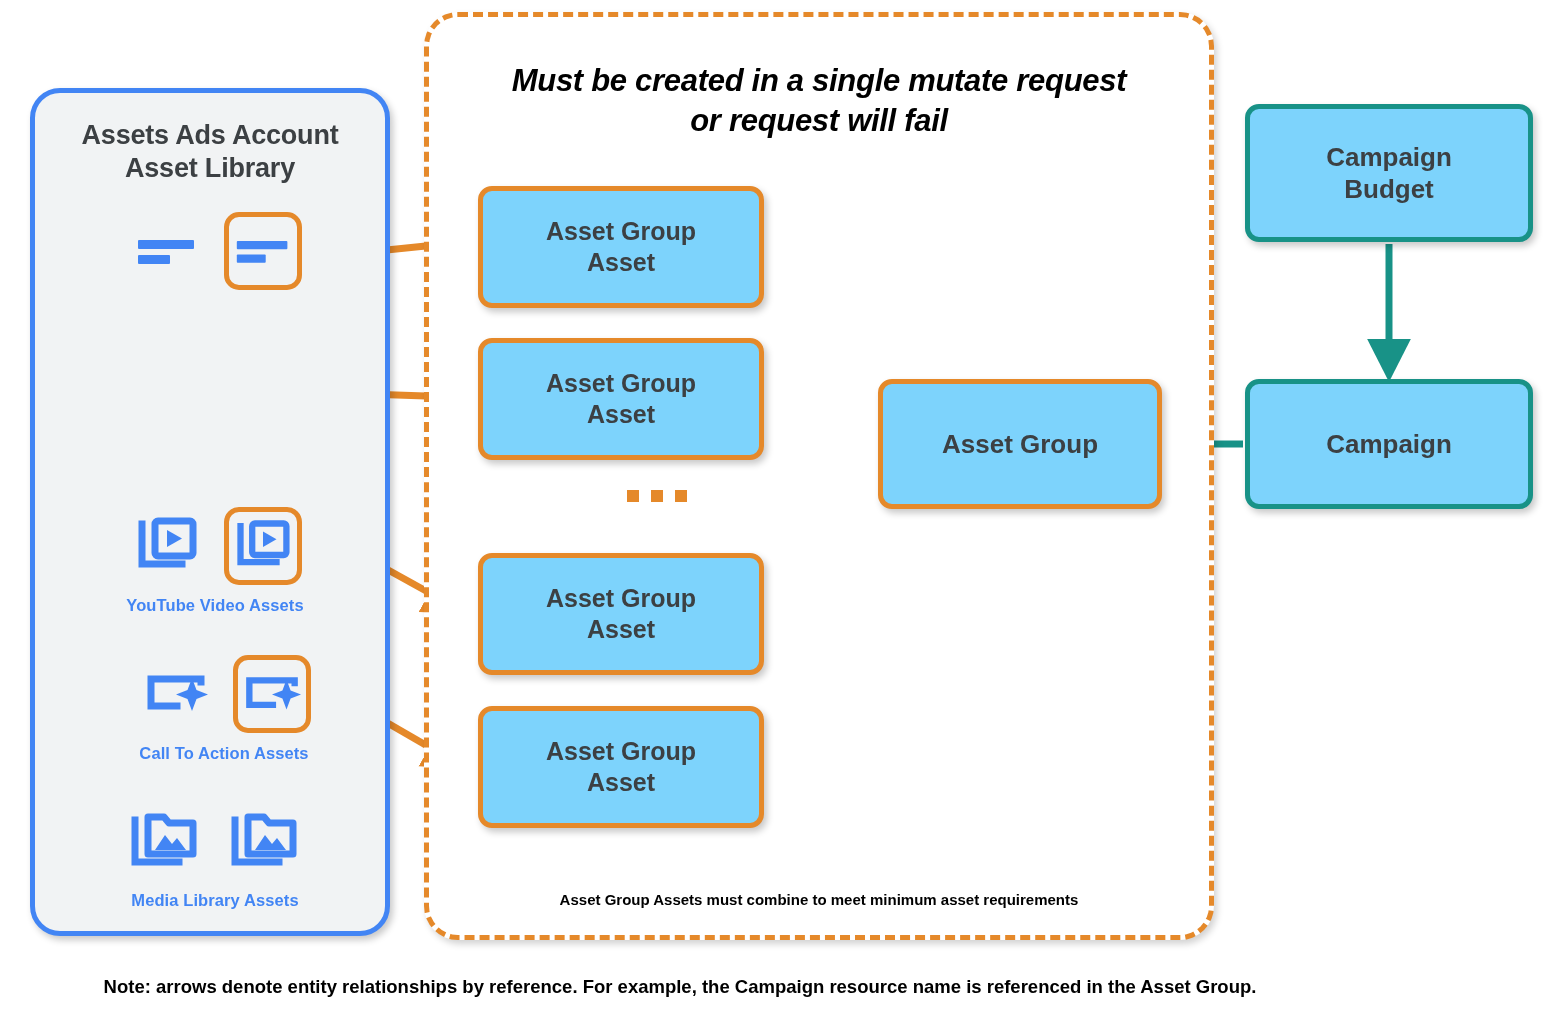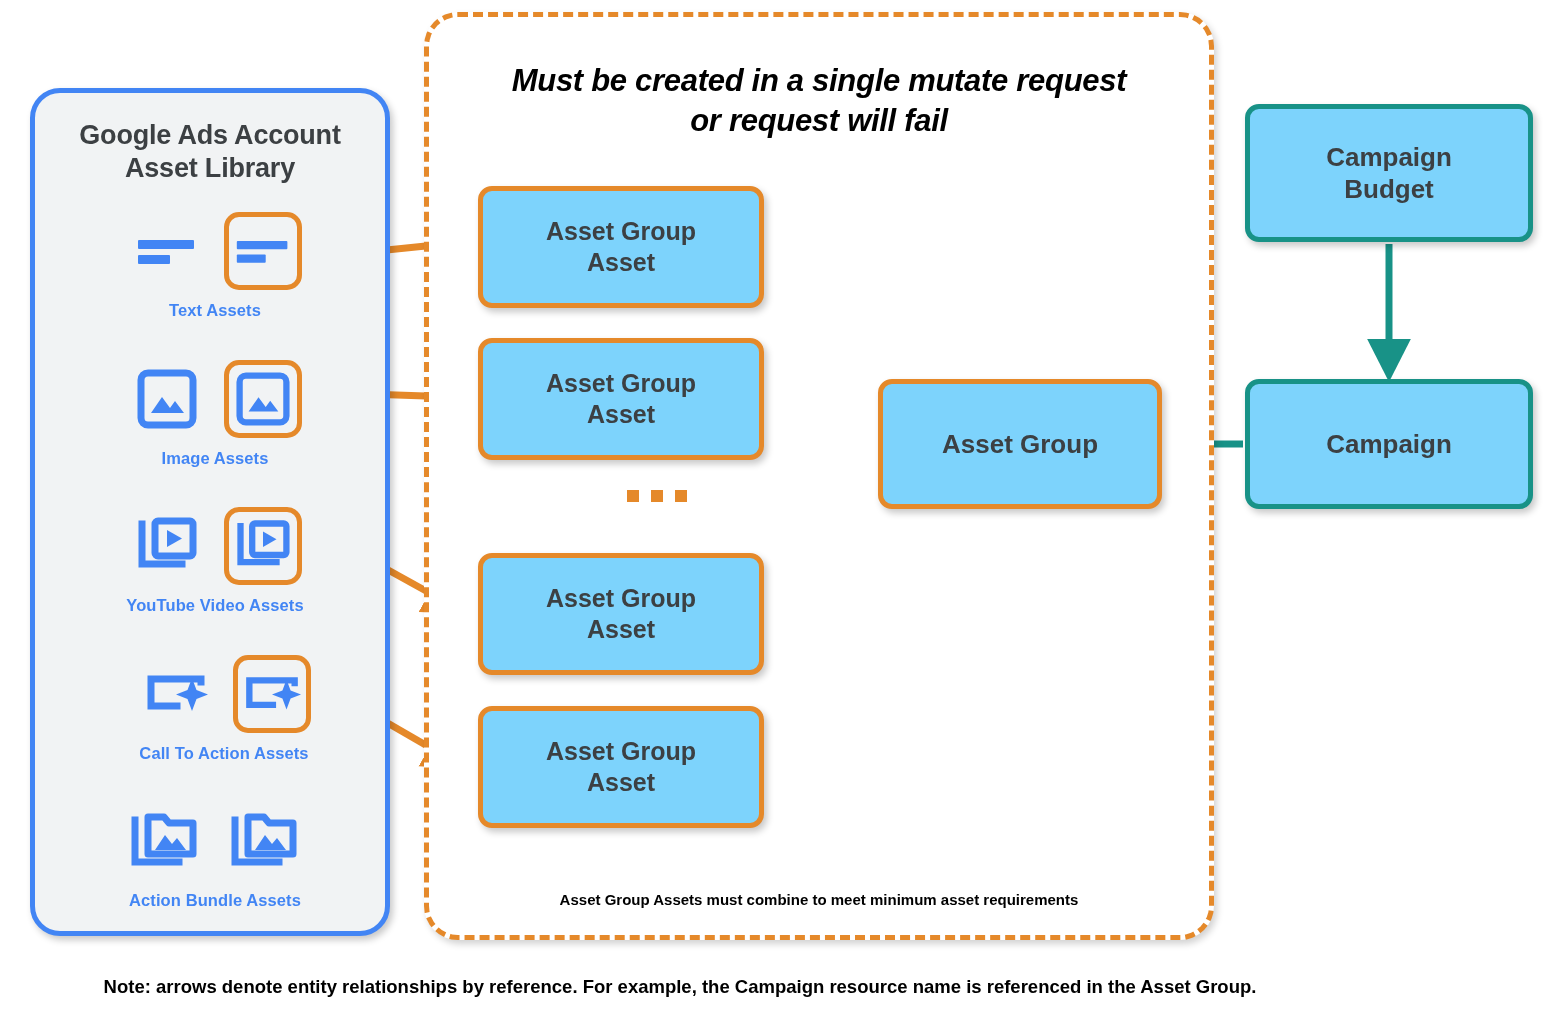--- a/index.html
+++ b/index.html
@@ -222,58 +222,40 @@
       <path d="M880 444 L790 592"></path>
       <path d="M880 444 L787 742"></path>
     </g>
 
     <path d="M1389 244 L1389 368" stroke="#189287" stroke-width="7" fill="none" marker-end="url(#arrow-teal)"></path>
 
     <path d="M1243 444 L1175 444" stroke="#189287" stroke-width="7" fill="none" marker-end="url(#arrow-teal)"></path>
   </svg>
 
   <div id="asset-library">
-    <div id="library-title">Google Ads Account
+    <div id="library-title">Assets Ads Account
 Asset Library</div>
 
     <div class="asset-row" style="top:110px;">
       <div class="asset-icons">
         <span class="icon-slot">
           <svg width="62" height="42" viewBox="0 0 62 42" aria-hidden="true">
             <rect x="2" y="10" width="56" height="9" rx="1" fill="#4285f4"></rect>
             <rect x="2" y="25" width="32" height="9" rx="1" fill="#4285f4"></rect>
           </svg>
         </span>
         <span class="icon-slot boxed">
           <svg width="56" height="40" viewBox="0 0 62 42" aria-hidden="true">
             <rect x="2" y="10" width="56" height="9" rx="1" fill="#4285f4"></rect>
             <rect x="2" y="25" width="32" height="9" rx="1" fill="#4285f4"></rect>
           </svg>
         </span>
       </div>
-      <div class="asset-caption">Text Assets</div>
     </div>
 
-    <div class="asset-row" style="top:258px;">
-      <div class="asset-icons">
-        <span class="icon-slot">
-          <svg width="60" height="60" viewBox="0 0 60 60" aria-hidden="true">
-            <rect x="4" y="4" width="52" height="52" rx="7" fill="none" stroke="#4285f4" stroke-width="7"></rect>
-            <path d="M14 44 L25 28 L33 39 L38 32 L47 44 Z" fill="#4285f4"></path>
-          </svg>
-        </span>
-        <span class="icon-slot boxed">
-          <svg width="54" height="54" viewBox="0 0 60 60" aria-hidden="true">
-            <rect x="4" y="4" width="52" height="52" rx="7" fill="none" stroke="#4285f4" stroke-width="7"></rect>
-            <path d="M14 44 L25 28 L33 39 L38 32 L47 44 Z" fill="#4285f4"></path>
-          </svg>
-        </span>
-      </div>
-      <div class="asset-caption">Image Assets</div>
-    </div>
 
     <div class="asset-row" style="top:405px;">
       <div class="asset-icons">
         <span class="icon-slot">
           <svg width="62" height="60" viewBox="0 0 62 60" aria-hidden="true">
             <path d="M6 8 L6 48 L46 48" fill="none" stroke="#4285f4" stroke-width="7" stroke-linecap="square"></path>
             <rect x="19" y="5" width="38" height="35" rx="3" fill="none" stroke="#4285f4" stroke-width="7"></rect>
             <path d="M31 14 L46 22.5 L31 31 Z" fill="#4285f4"></path>
           </svg>
         </span>
@@ -317,21 +299,21 @@
           </svg>
         </span>
         <span class="icon-slot">
           <svg width="70" height="62" viewBox="0 0 70 62" aria-hidden="true">
             <path d="M5 10 L5 52 L49 52" fill="none" stroke="#4285f4" stroke-width="7" stroke-linecap="square"></path>
             <path d="M18 44 L18 7 L34 7 L39 13 L63 13 L63 44 Z" fill="none" stroke="#4285f4" stroke-width="7" stroke-linejoin="round"></path>
             <path d="M25 40 L35 25 L42 34 L47 28 L56 40 Z" fill="#4285f4"></path>
           </svg>
         </span>
       </div>
-      <div class="asset-caption">Action Bundle  Assets</div>
+      <div class="asset-caption">Media Library  Assets</div>
     </div>
   </div>
 
   <div id="mutate-container">
     <div id="mutate-title">Must be created in a single mutate request
 or request will fail</div>
     <div id="mutate-footnote">Asset Group Assets must combine to meet minimum asset requirements</div>
   </div>
 
   <div class="node orange aga" id="aga-1">Asset Group

